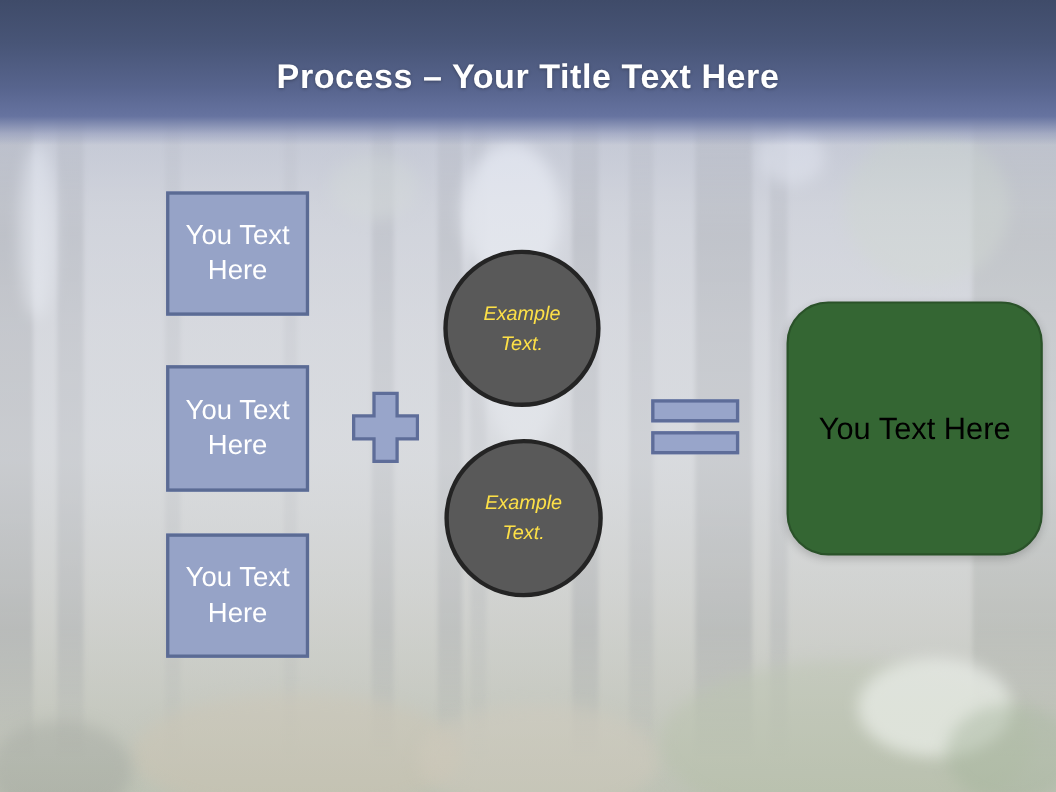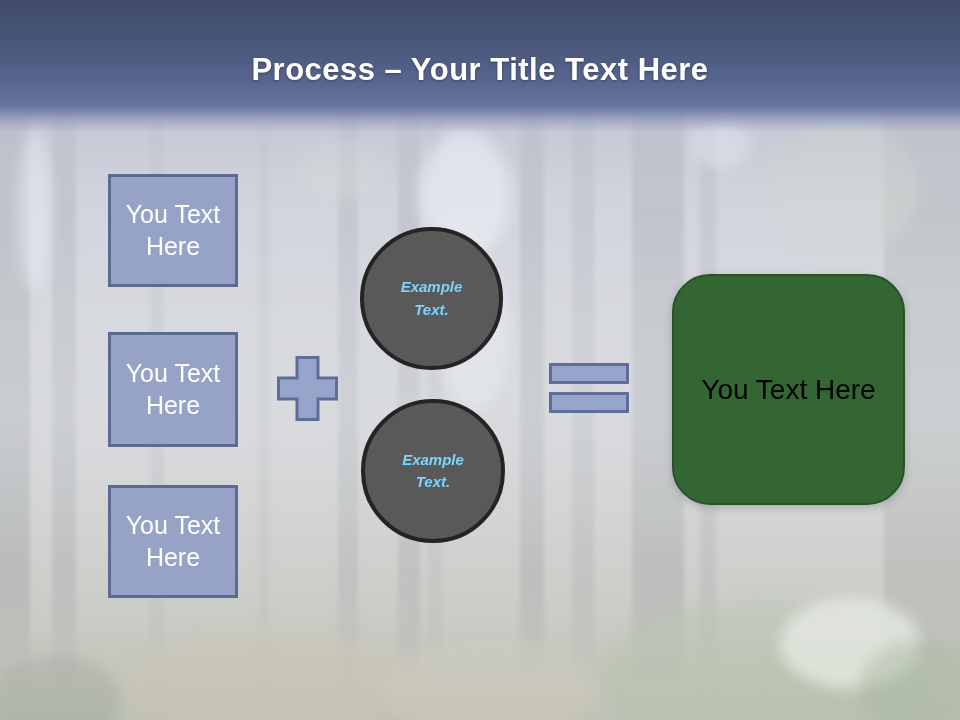--- a/index.html
+++ b/index.html
@@ -47,34 +47,34 @@
       rgba(214,218,210,.35) 90%,
       rgba(210,214,204,.25) 100%);}
   
   .title-band{position:absolute;left:0;top:0;width:100%;height:132px;z-index:5;
     background:linear-gradient(180deg,#3f4b69 0%,#485577 30%,#57648d 60%,#6673a0 80%,rgba(130,140,180,.45) 92%,rgba(160,170,205,0) 100%);}
   .title{position:absolute;left:0;top:52px;width:100%;z-index:6;text-align:center;
     color:#fff;font-size:31px;letter-spacing:.5px;text-shadow:0 1px 3px rgba(0,0,0,.3);}
   .title .bold{font-weight:bold;margin-top:32px;}
   .title .rest{font-weight:bold;margin-left:9px;}
   
-  .content{position:absolute;inset:0;z-index:10;}
+  .content{position:absolute;inset:0;z-index:10;margin-left:43px;}
   .sq{position:absolute;left:108px;width:130px;height:113px;box-sizing:border-box;
     background:#96a3c7;border:3px solid #5b6b94;
     display:flex;align-items:center;justify-content:center;text-align:center;
     color:#fff;font-size:25px;line-height:1.26;}
   .sq.s1{top:174px;}
   .sq.s2{top:332px;height:115px;}
   .sq.s3{top:485px;}
   .sq .lbl{display:block;width:110px;}
   .plus{position:absolute;left:277px;top:356px;width:61px;height:65px;}
   .circle{position:absolute;width:143px;height:143px;border-radius:50%;box-sizing:border-box;
     background:#595959;border:4px solid #242424;
     display:flex;align-items:center;justify-content:center;text-align:center;
-    color:#7dd3fc;font-size:15px;font-weight:bold;font-style:italic;line-height:1.5;}
+    color:#fde047;font-size:18px;font-weight:normal;font-style:italic;line-height:1.5;}
   .circle.c1{left:360px;top:227px;}
   .circle.c2{left:361px;top:399px;width:144px;height:144px;}
   .circle .lbl{display:block;width:92px;}
   .equals{position:absolute;left:549px;top:363px;width:80px;}
   .equals .bar{width:80px;height:21px;box-sizing:border-box;background:#98a5ca;border:3px solid #5e6d99;}
   .equals .bar + .bar{margin-top:8px;}
   .result{position:absolute;left:672px;top:274px;width:233px;height:231px;box-sizing:border-box;
     background:#346633;border:2px solid #2a5229;border-radius:38px;
     display:flex;align-items:center;justify-content:center;text-align:center;
     color:#000;font-size:28px;box-shadow:0 3px 8px rgba(0,0,0,.18);}

